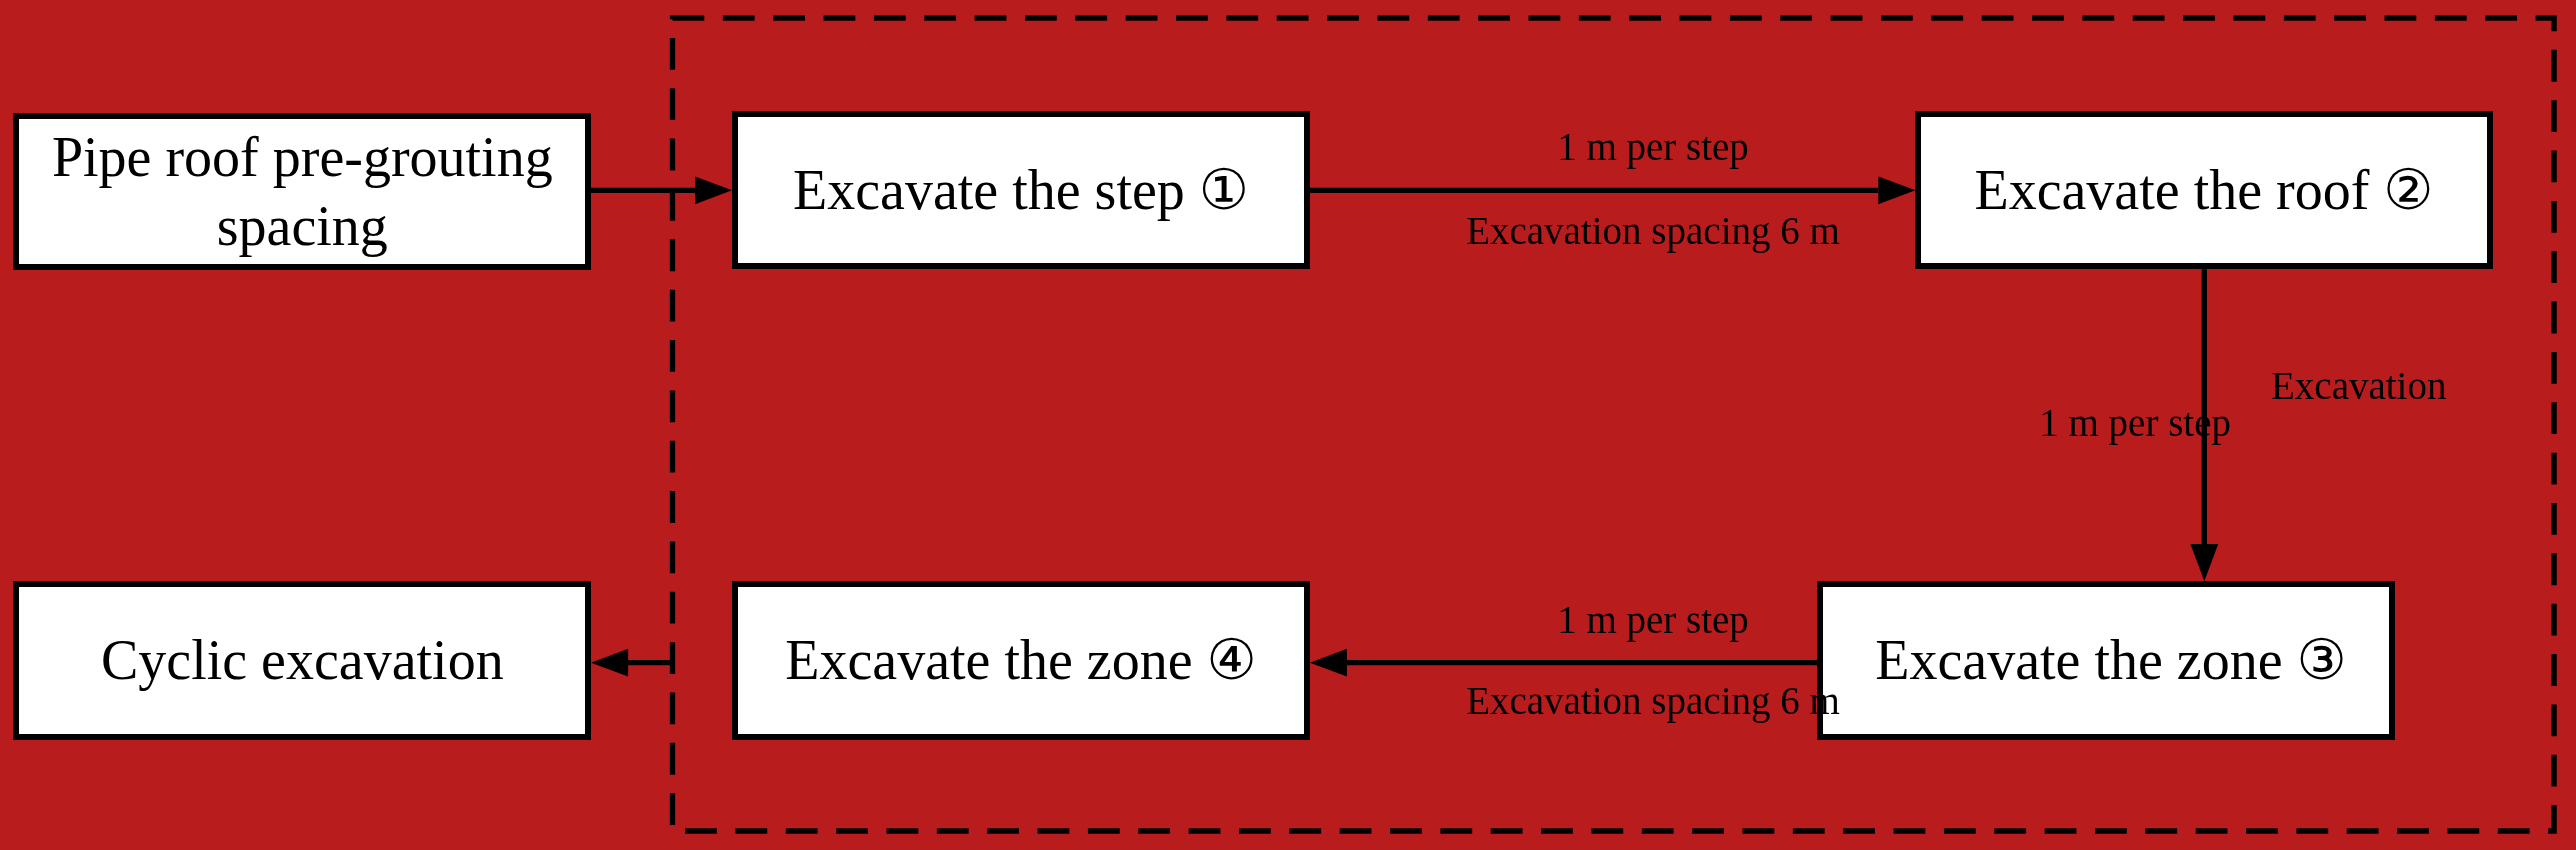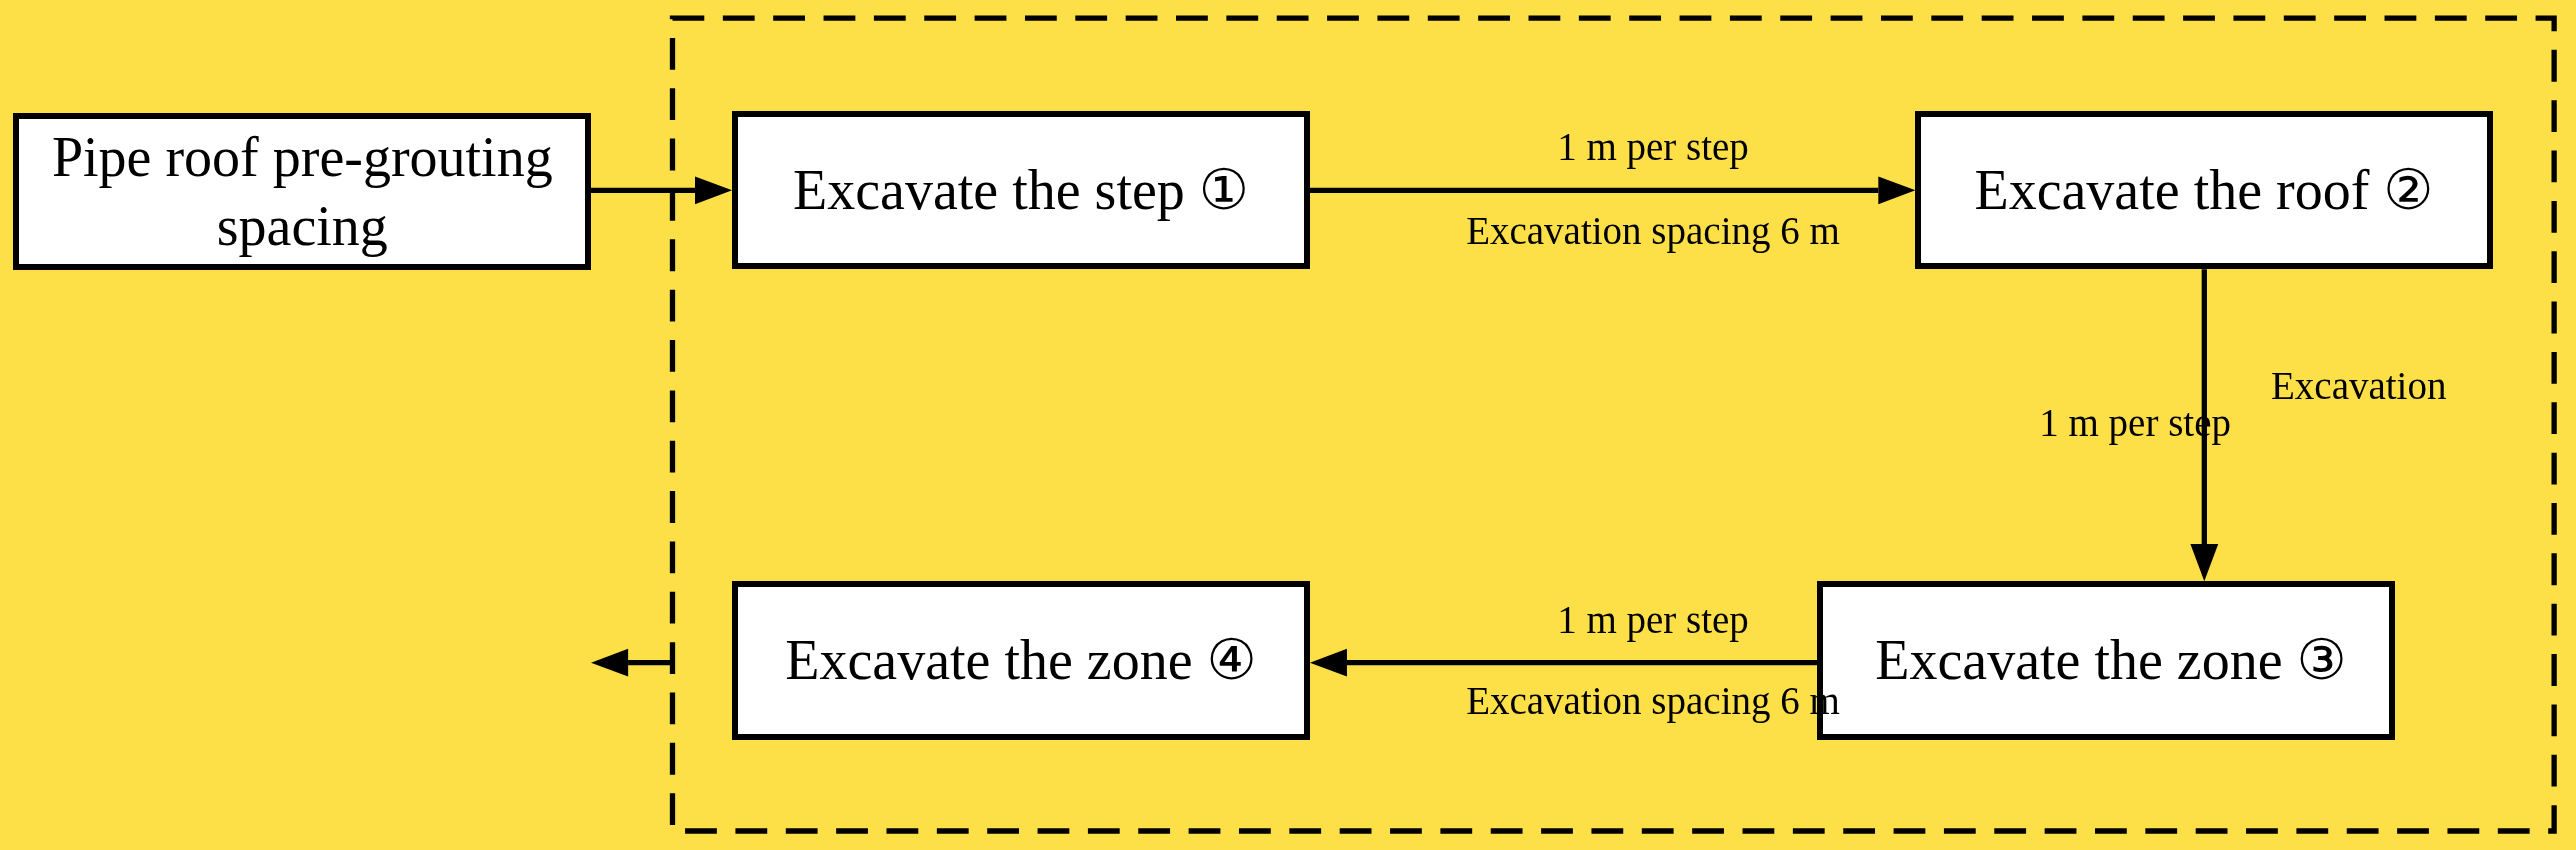--- a/index.html
+++ b/index.html
@@ -4,21 +4,21 @@
 <style>
   html, body {
     margin: 0;
     padding: 0;
     background: #ffffff;
   }
   .canvas {
     position: relative;
     width: 2576px;
     height: 851px;
-    background: #fde047;
+    background: #b91c1c;
     font-family: "Liberation Serif", "DejaVu Serif", "DejaVu Sans", serif;
     color: #000000;
     overflow: hidden;
   }
   .wires {
     position: absolute;
     left: 0; top: 0;
     width: 2576px;
     height: 851px;
   }
@@ -108,20 +108,23 @@
   </div>
 
   <div class="node box-zone3">
     <span>Excavate the zone ③</span>
   </div>
 
   <div class="node box-zone4">
     <span>Excavate the zone ④</span>
   </div>
 
+  <div class="node box-cyclic">
+    <span>Cyclic excavation</span>
+  </div>
 
   <div class="edge-label lbl-e12-above">1 m per step</div>
 
   <div class="edge-label lbl-e12-below">Excavation spacing 6 m</div>
 
   <div class="edge-label lbl-e23-left">1 m per step</div>
 
   <div class="edge-label lbl-e23-right">
     <div>Excavation</div>
   </div>

